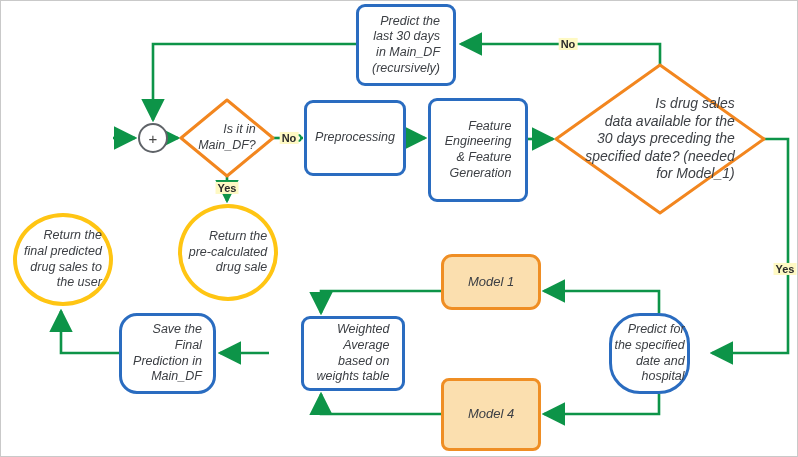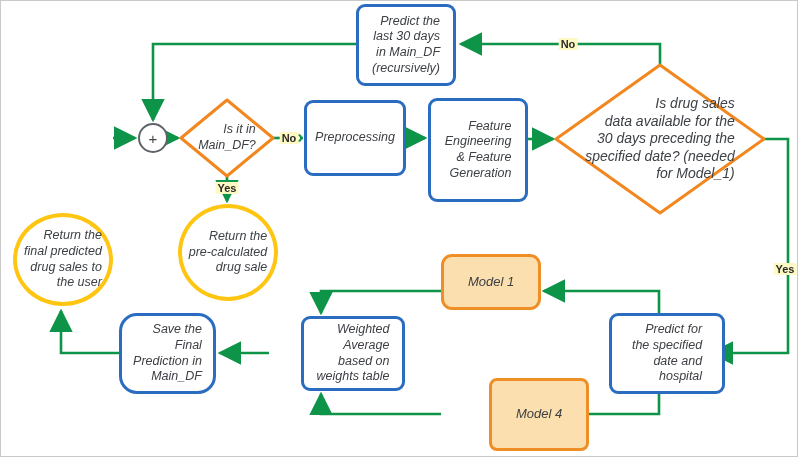--- a/index.html
+++ b/index.html
@@ -120,31 +120,31 @@
 Final
 Prediction in
 Main_DF</span>
   </div>
   <div class="node rect" style="left:268px;top:315px;width:104px;height:75px;margin-left:32px;">
     <span>Weighted
 Average
 based on
 weights table</span>
   </div>
-  <div class="node rect" style="left:608px;top:312px;width:116px;height:81px;">
+  <div class="node rect" style="left:608px;top:312px;width:81px;height:81px;border-radius:31px;">
     <span>Predict for
 the specified
 date and
 hospital</span>
   </div>
 
   <div class="node model" style="left:440px;top:253px;width:100px;height:56px;border-radius:11px;">
     <span>Model 1</span>
   </div>
-  <div class="node model" style="left:440px;top:377px;width:100px;height:73px;margin-left:48px;">
+  <div class="node model" style="left:440px;top:377px;width:100px;height:73px;">
     <span>Model 4</span>
   </div>
 
   <span class="edge-label" style="left:567px;top:43px;">No</span>
   <span class="edge-label" style="left:288px;top:137px;">No</span>
   <span class="edge-label" style="left:226px;top:187px;">Yes</span>
   <span class="edge-label" style="left:784px;top:268px;">Yes</span>
 
 </div>
 

